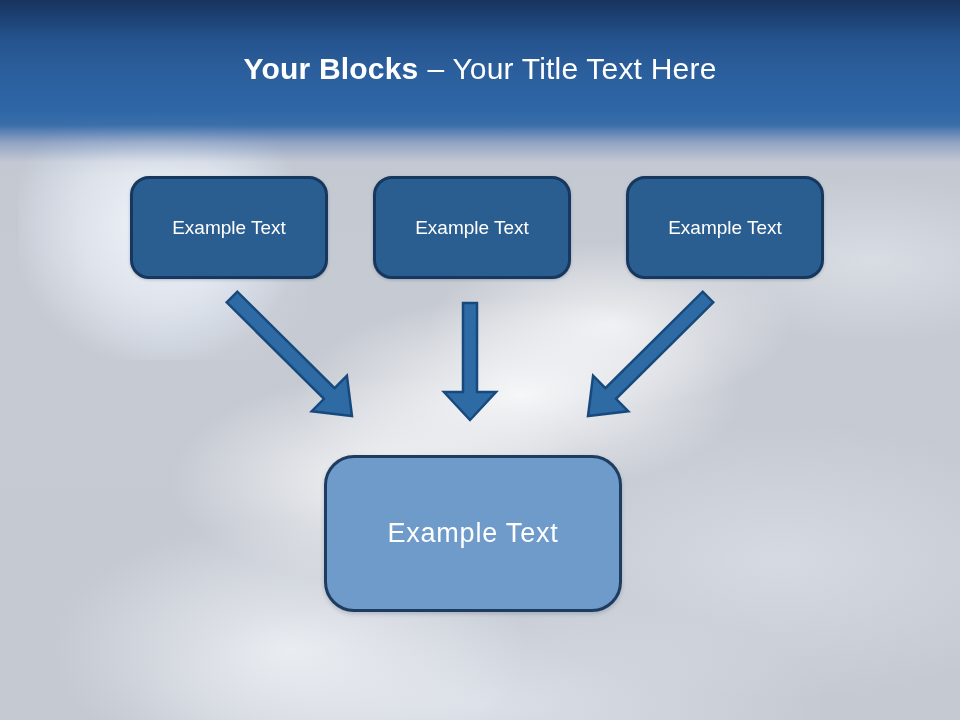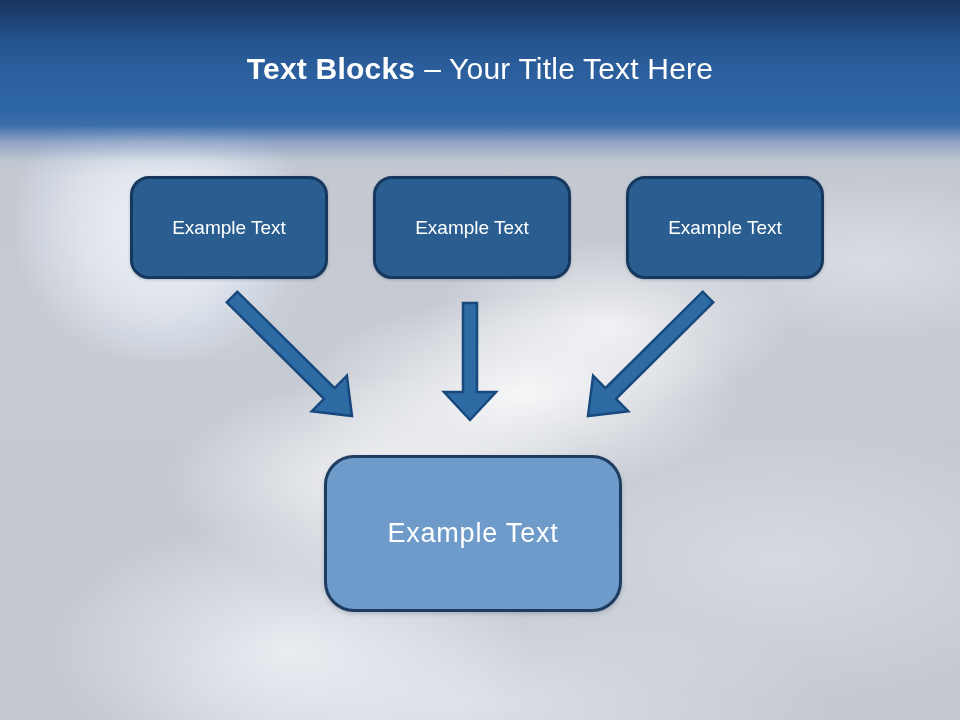--- a/index.html
+++ b/index.html
@@ -99,21 +99,21 @@
 </head>
 <body>
 
 <div class="slide">
 
   <div class="sky"></div>
   <div class="moon"></div>
 
   <div class="header"></div>
   <div class="title">
-    <span class="emph">Text Blocks</span><span class="rest">– Your Title Text Here</span>
+    <span class="emph">Your Blocks</span><span class="rest">– Your Title Text Here</span>
   </div>
 
   <div class="src-block src-1">
     <span>Example Text</span>
   </div>
   <div class="src-block src-2">
     <span>Example Text</span>
   </div>
   <div class="src-block src-3">
     <span>Example Text</span>

